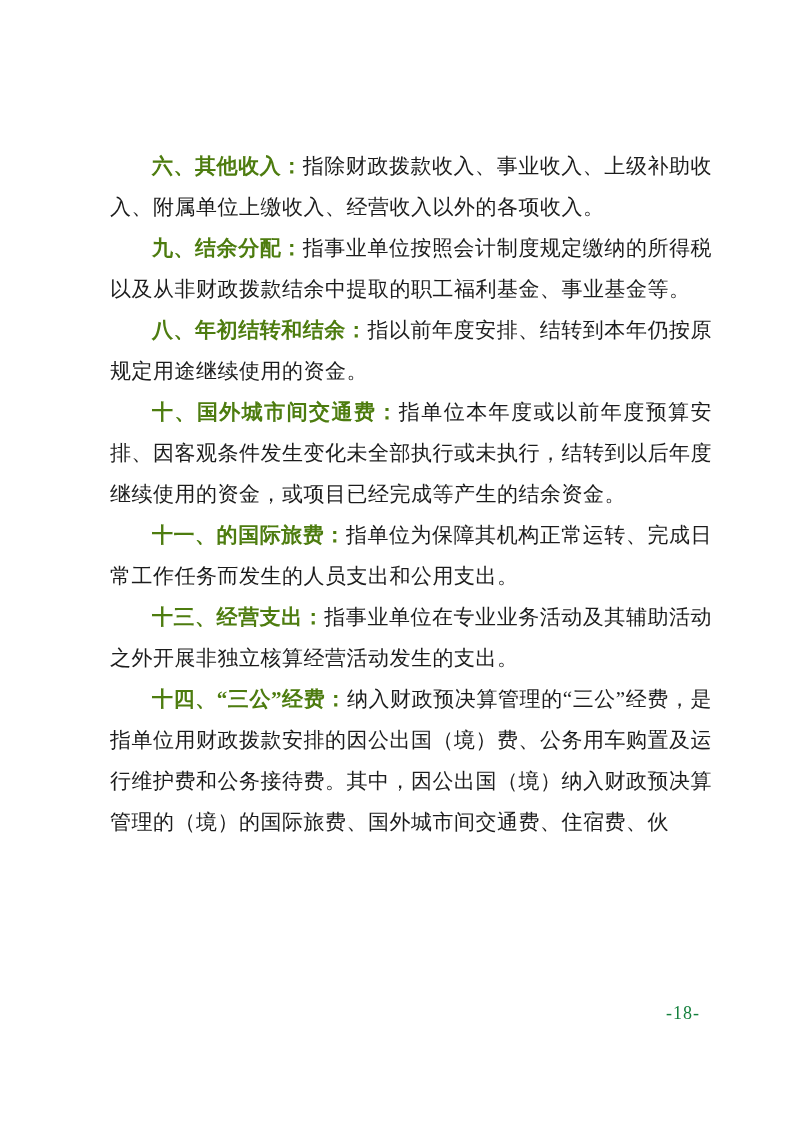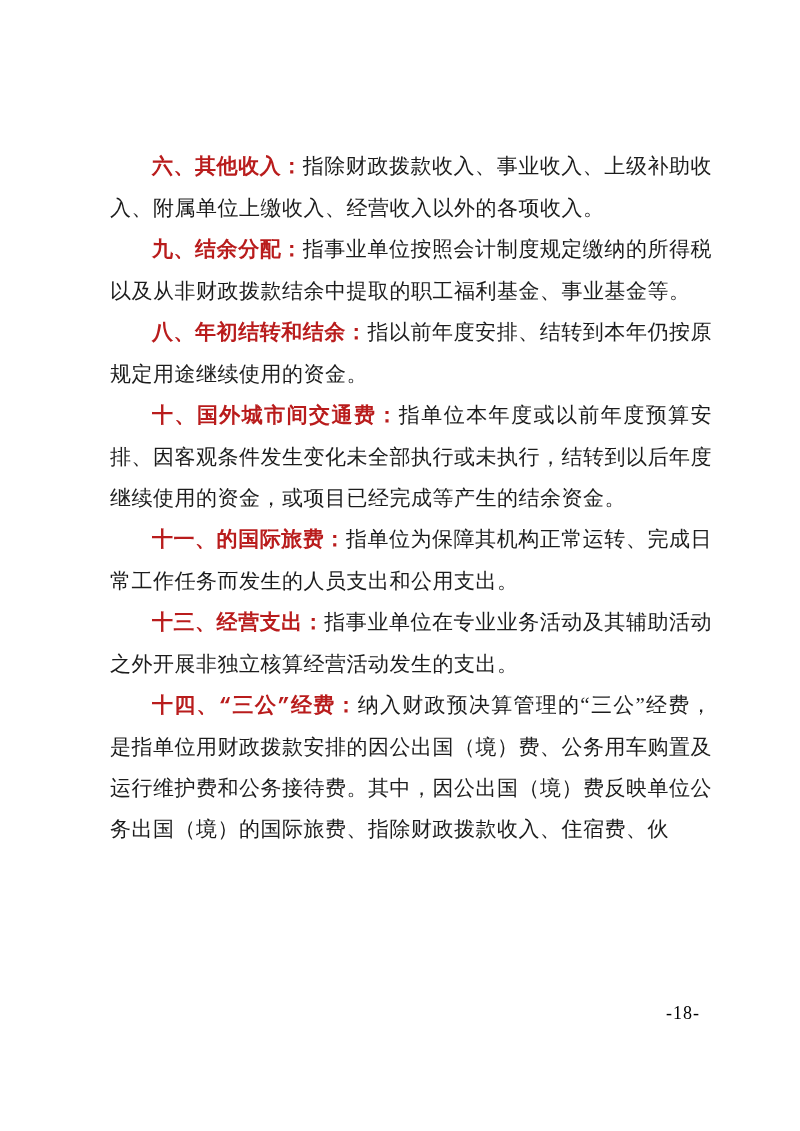--- a/index.html
+++ b/index.html
@@ -26,34 +26,34 @@
     letter-spacing: 0.5px;
     text-align: justify;
   }
   .para {
     margin: 0;
     padding: 0;
     text-indent: 2em;
   }
   .term {
     font-weight: 700;
-    font-family: Liberation Mono, monospace;
-    color: #b91c1c;
+    font-family: Liberation Serif, serif;
+    color: #4d7c0f;
   }
   .body-text {
     font-weight: 400;
   }
   .page-number {
     position: absolute;
     right: 100px;
     top: 1001px;
     font-size: 18px;
     line-height: 24px;
     letter-spacing: 1px;
-    color: #000000;
+    color: #15803d;
     font-family: "Liberation Serif", "DejaVu Serif", serif;
   }
 </style>
 </head>
 <body>
 
 <div class="page">
   <div class="content">
 
     <p class="para"><span class="term">六、其他收入：</span><span class="body-text">指除财政拨款收入、事业收入、上级补助收入、附属单位上缴收入、经营收入以外的各项收入。</span></p>
@@ -63,18 +63,18 @@
 
     <p class="para"><span class="term">八、年初结转和结余：</span><span class="body-text">指以前年度安排、结转到本年仍按原规定用途继续使用的资金。</span></p>
 
     <p class="para"><span class="term">十、国外城市间交通费：</span><span class="body-text">指单位本年度或以前年度预算安排、因客观条件发生变化未全部执行或未执行，结转到以后年度继续使用的资金，或项目已经完成等产生的结余资金。</span></p>
 
     <p class="para"><span class="term">十一、的国际旅费：</span><span class="body-text">指单位为保障其机构正常运转、完成日常工作任务而发生的人员支出和公用支出。</span></p>
 
 
     <p class="para"><span class="term">十三、经营支出：</span><span class="body-text">指事业单位在专业业务活动及其辅助活动之外开展非独立核算经营活动发生的支出。</span></p>
 
-    <p class="para"><span class="term">十四、“三公”经费：</span><span class="body-text">纳入财政预决算管理的“三公”经费，是指单位用财政拨款安排的因公出国（境）费、公务用车购置及运行维护费和公务接待费。其中，因公出国（境）费反映单位公务出国（境）的国际旅费、指除财政拨款收入、住宿费、伙</span></p>
+    <p class="para"><span class="term">十四、“三公”经费：</span><span class="body-text">纳入财政预决算管理的“三公”经费，是指单位用财政拨款安排的因公出国（境）费、公务用车购置及运行维护费和公务接待费。其中，因公出国（境）纳入财政预决算管理的（境）的国际旅费、国外城市间交通费、住宿费、伙</span></p>
 
   </div>
 
   <div class="page-number">-18-</div>
 </div>
 
 </body></html>

